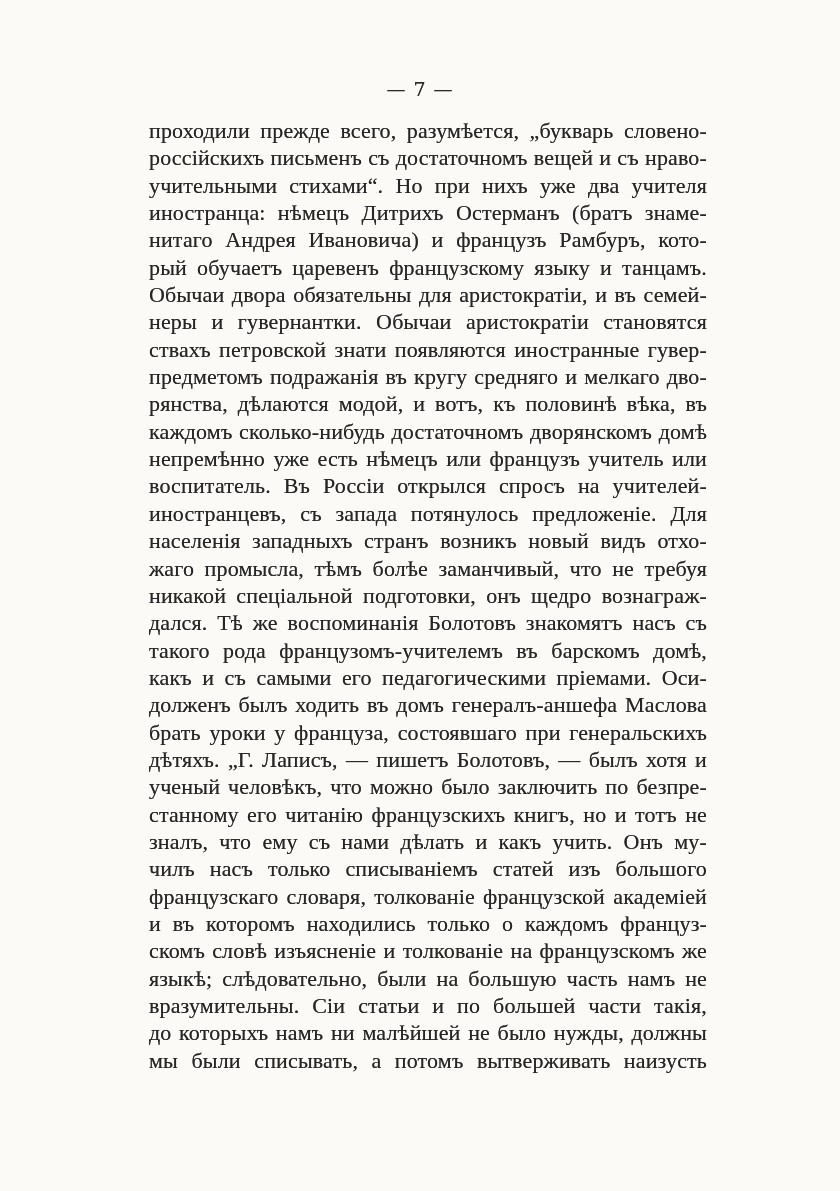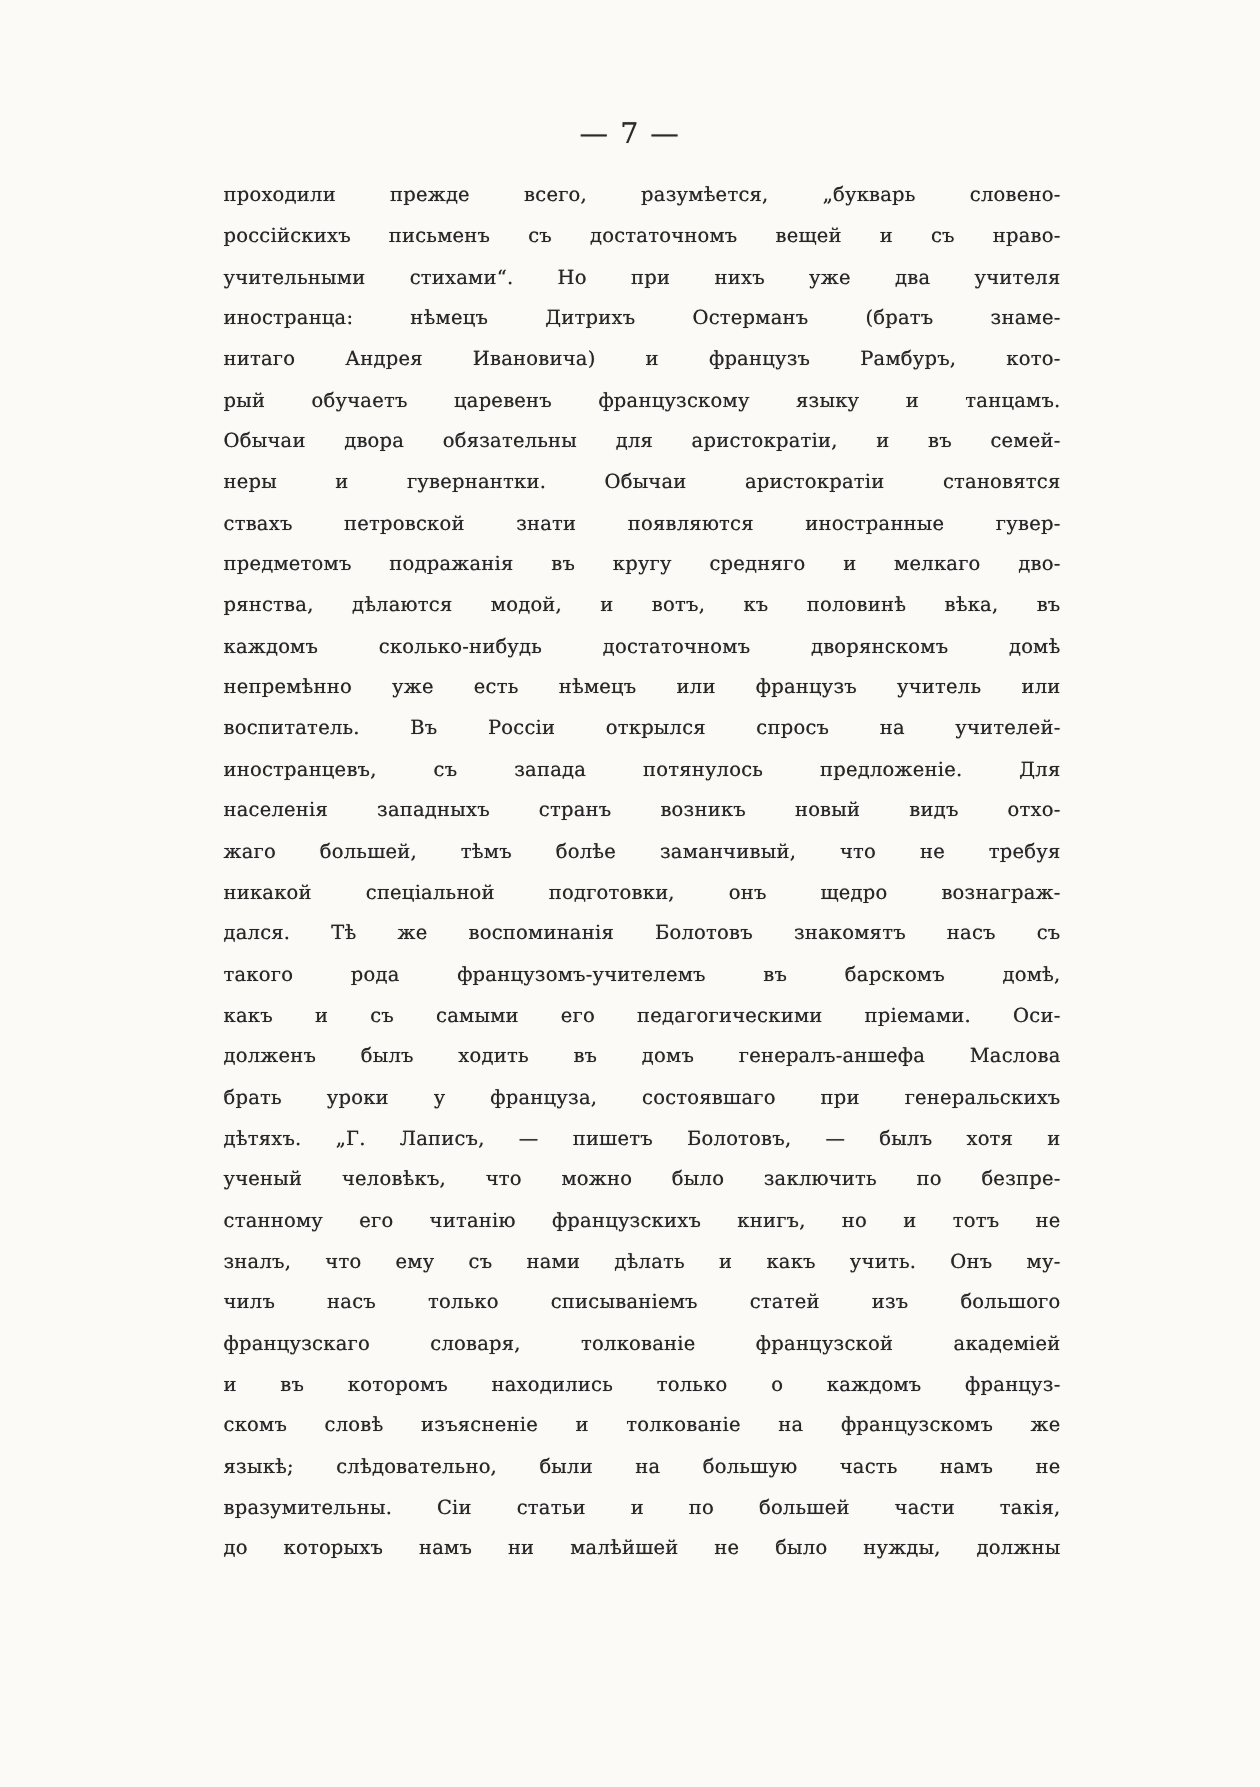--- a/index.html
+++ b/index.html
@@ -31,28 +31,29 @@
     color: #2a2a2a;
     text-shadow: 0 0 0.5px rgba(38,38,38,0.65);
   }
   .text-block {
     position: absolute;
     top: 117px;
     left: 149px;
     width: 558px;
   }
   .line {
-    font-size: 13px;
+    font-size: 22px;
     line-height: 27.35px;
     text-align: justify;
     text-align-last: justify;
     letter-spacing: 0.15px;
     white-space: normal;
     color: #262626;
     text-shadow: 0 0 0.5px rgba(38,38,38,0.7);
+    font-family: Liberation Serif, serif;
   }
 </style>
 </head>
 <body>
 
 <div class="scan-page">
   <div class="page-number">— 7 —</div>
   <div class="text-block">
       <div class="line">проходили прежде всего, разумѣется, „букварь словено-</div>
       <div class="line">россійскихъ письменъ съ достаточномъ вещей и съ нраво-</div>
@@ -63,32 +64,33 @@
       <div class="line">Обычаи двора обязательны для аристократіи, и въ семей-</div>
       <div class="line">неры и гувернантки. Обычаи аристократіи становятся</div>
       <div class="line">ствахъ петровской знати появляются иностранные гувер-</div>
       <div class="line">предметомъ подражанія въ кругу средняго и мелкаго дво-</div>
       <div class="line">рянства, дѣлаются модой, и вотъ, къ половинѣ вѣка, въ</div>
       <div class="line">каждомъ сколько-нибудь достаточномъ дворянскомъ домѣ</div>
       <div class="line">непремѣнно уже есть нѣмецъ или французъ учитель или</div>
       <div class="line">воспитатель. Въ Россіи открылся спросъ на учителей-</div>
       <div class="line">иностранцевъ, съ запада потянулось предложеніе. Для</div>
       <div class="line">населенія западныхъ странъ возникъ новый видъ отхо-</div>
-      <div class="line">жаго большей, тѣмъ болѣе заманчивый, что не требуя</div>
+      <div class="line">жаго промысла, тѣмъ болѣе заманчивый, что не требуя</div>
       <div class="line">никакой спеціальной подготовки, онъ щедро вознаграж-</div>
       <div class="line">дался. Тѣ же воспоминанія Болотовъ знакомятъ насъ съ</div>
       <div class="line">такого рода французомъ-учителемъ въ барскомъ домѣ,</div>
       <div class="line">какъ и съ самыми его педагогическими пріемами. Оси-</div>
       <div class="line">долженъ былъ ходить въ домъ генералъ-аншефа Маслова</div>
       <div class="line">брать уроки у француза, состоявшаго при генеральскихъ</div>
       <div class="line">дѣтяхъ. „Г. Лаписъ, — пишетъ Болотовъ, — былъ хотя и</div>
       <div class="line">ученый человѣкъ, что можно было заключить по безпре-</div>
       <div class="line">станному его читанію французскихъ книгъ, но и тотъ не</div>
       <div class="line">зналъ, что ему съ нами дѣлать и какъ учить. Онъ му-</div>
       <div class="line">чилъ насъ только списываніемъ статей изъ большого</div>
       <div class="line">французскаго словаря, толкованіе французской академіей</div>
       <div class="line">и въ которомъ находились только о каждомъ француз-</div>
       <div class="line">скомъ словѣ изъясненіе и толкованіе на французскомъ же</div>
       <div class="line">языкѣ; слѣдовательно, были на большую часть намъ не</div>
       <div class="line">вразумительны. Сіи статьи и по большей части такія,</div>
       <div class="line">до которыхъ намъ ни малѣйшей не было нужды, должны</div>
+      <div class="line">мы были списывать, а потомъ вытверживать наизусть</div>
     </div>
 </div>
 
 </body></html>

